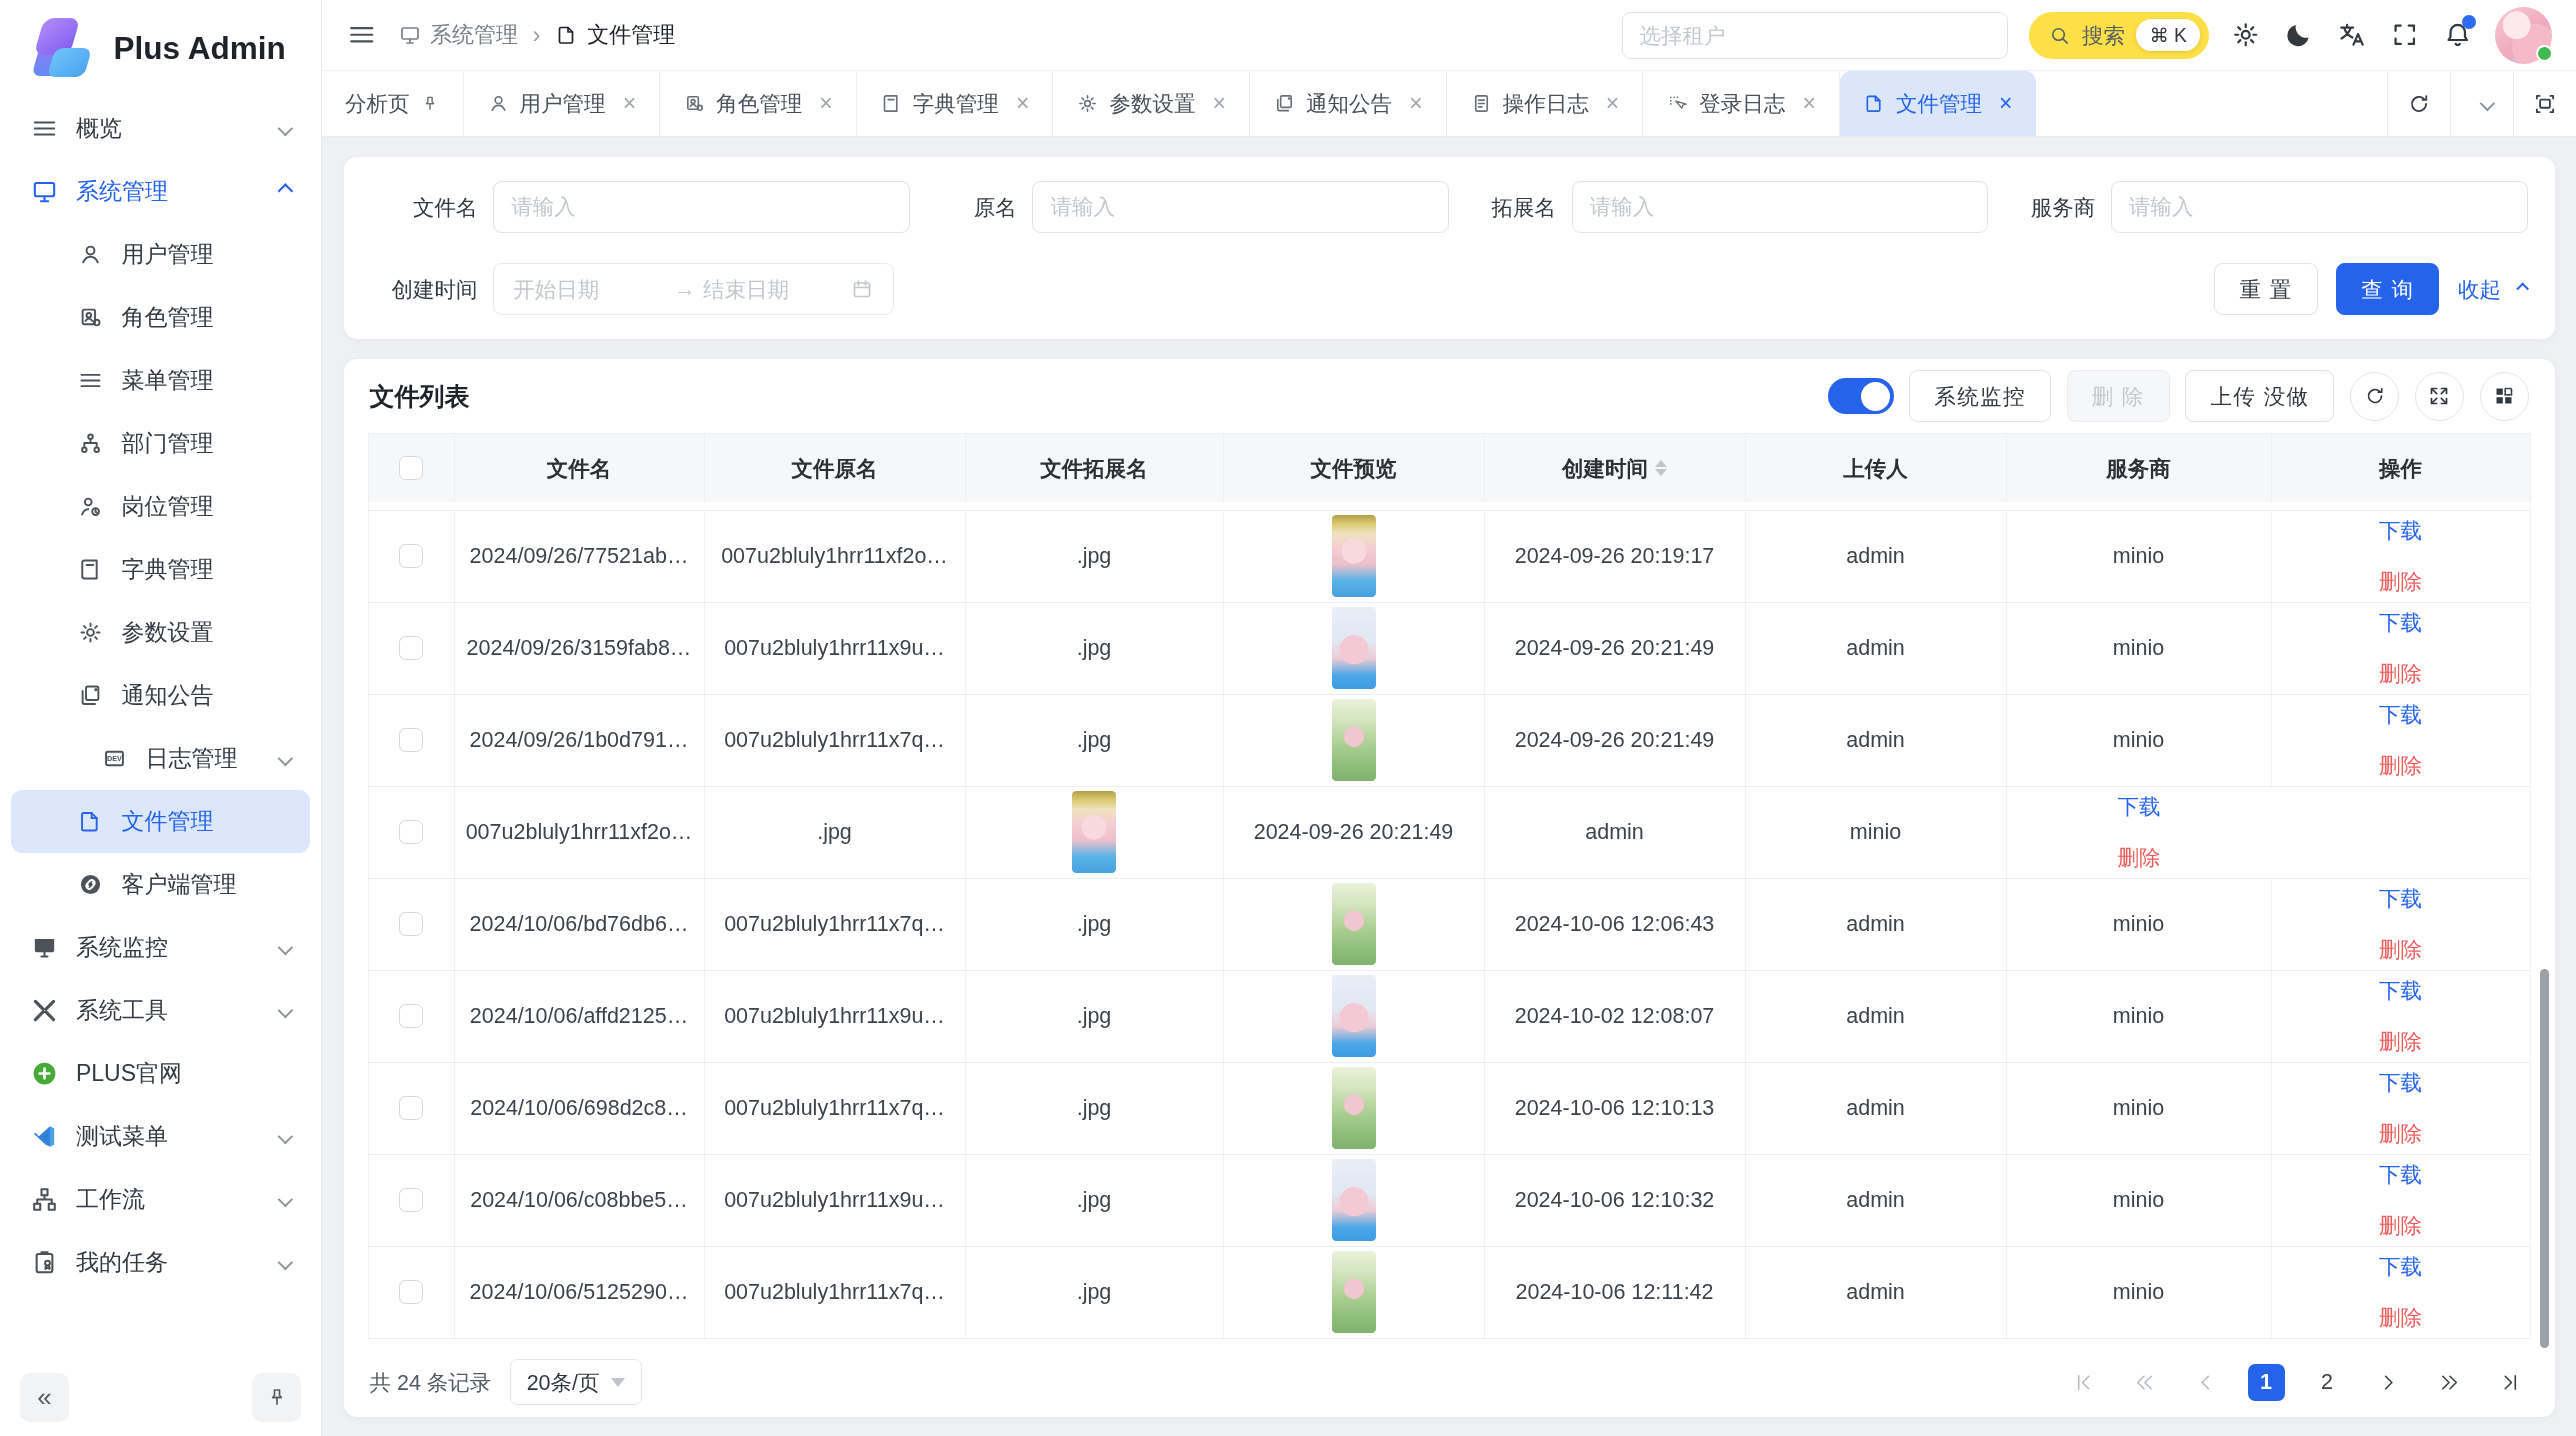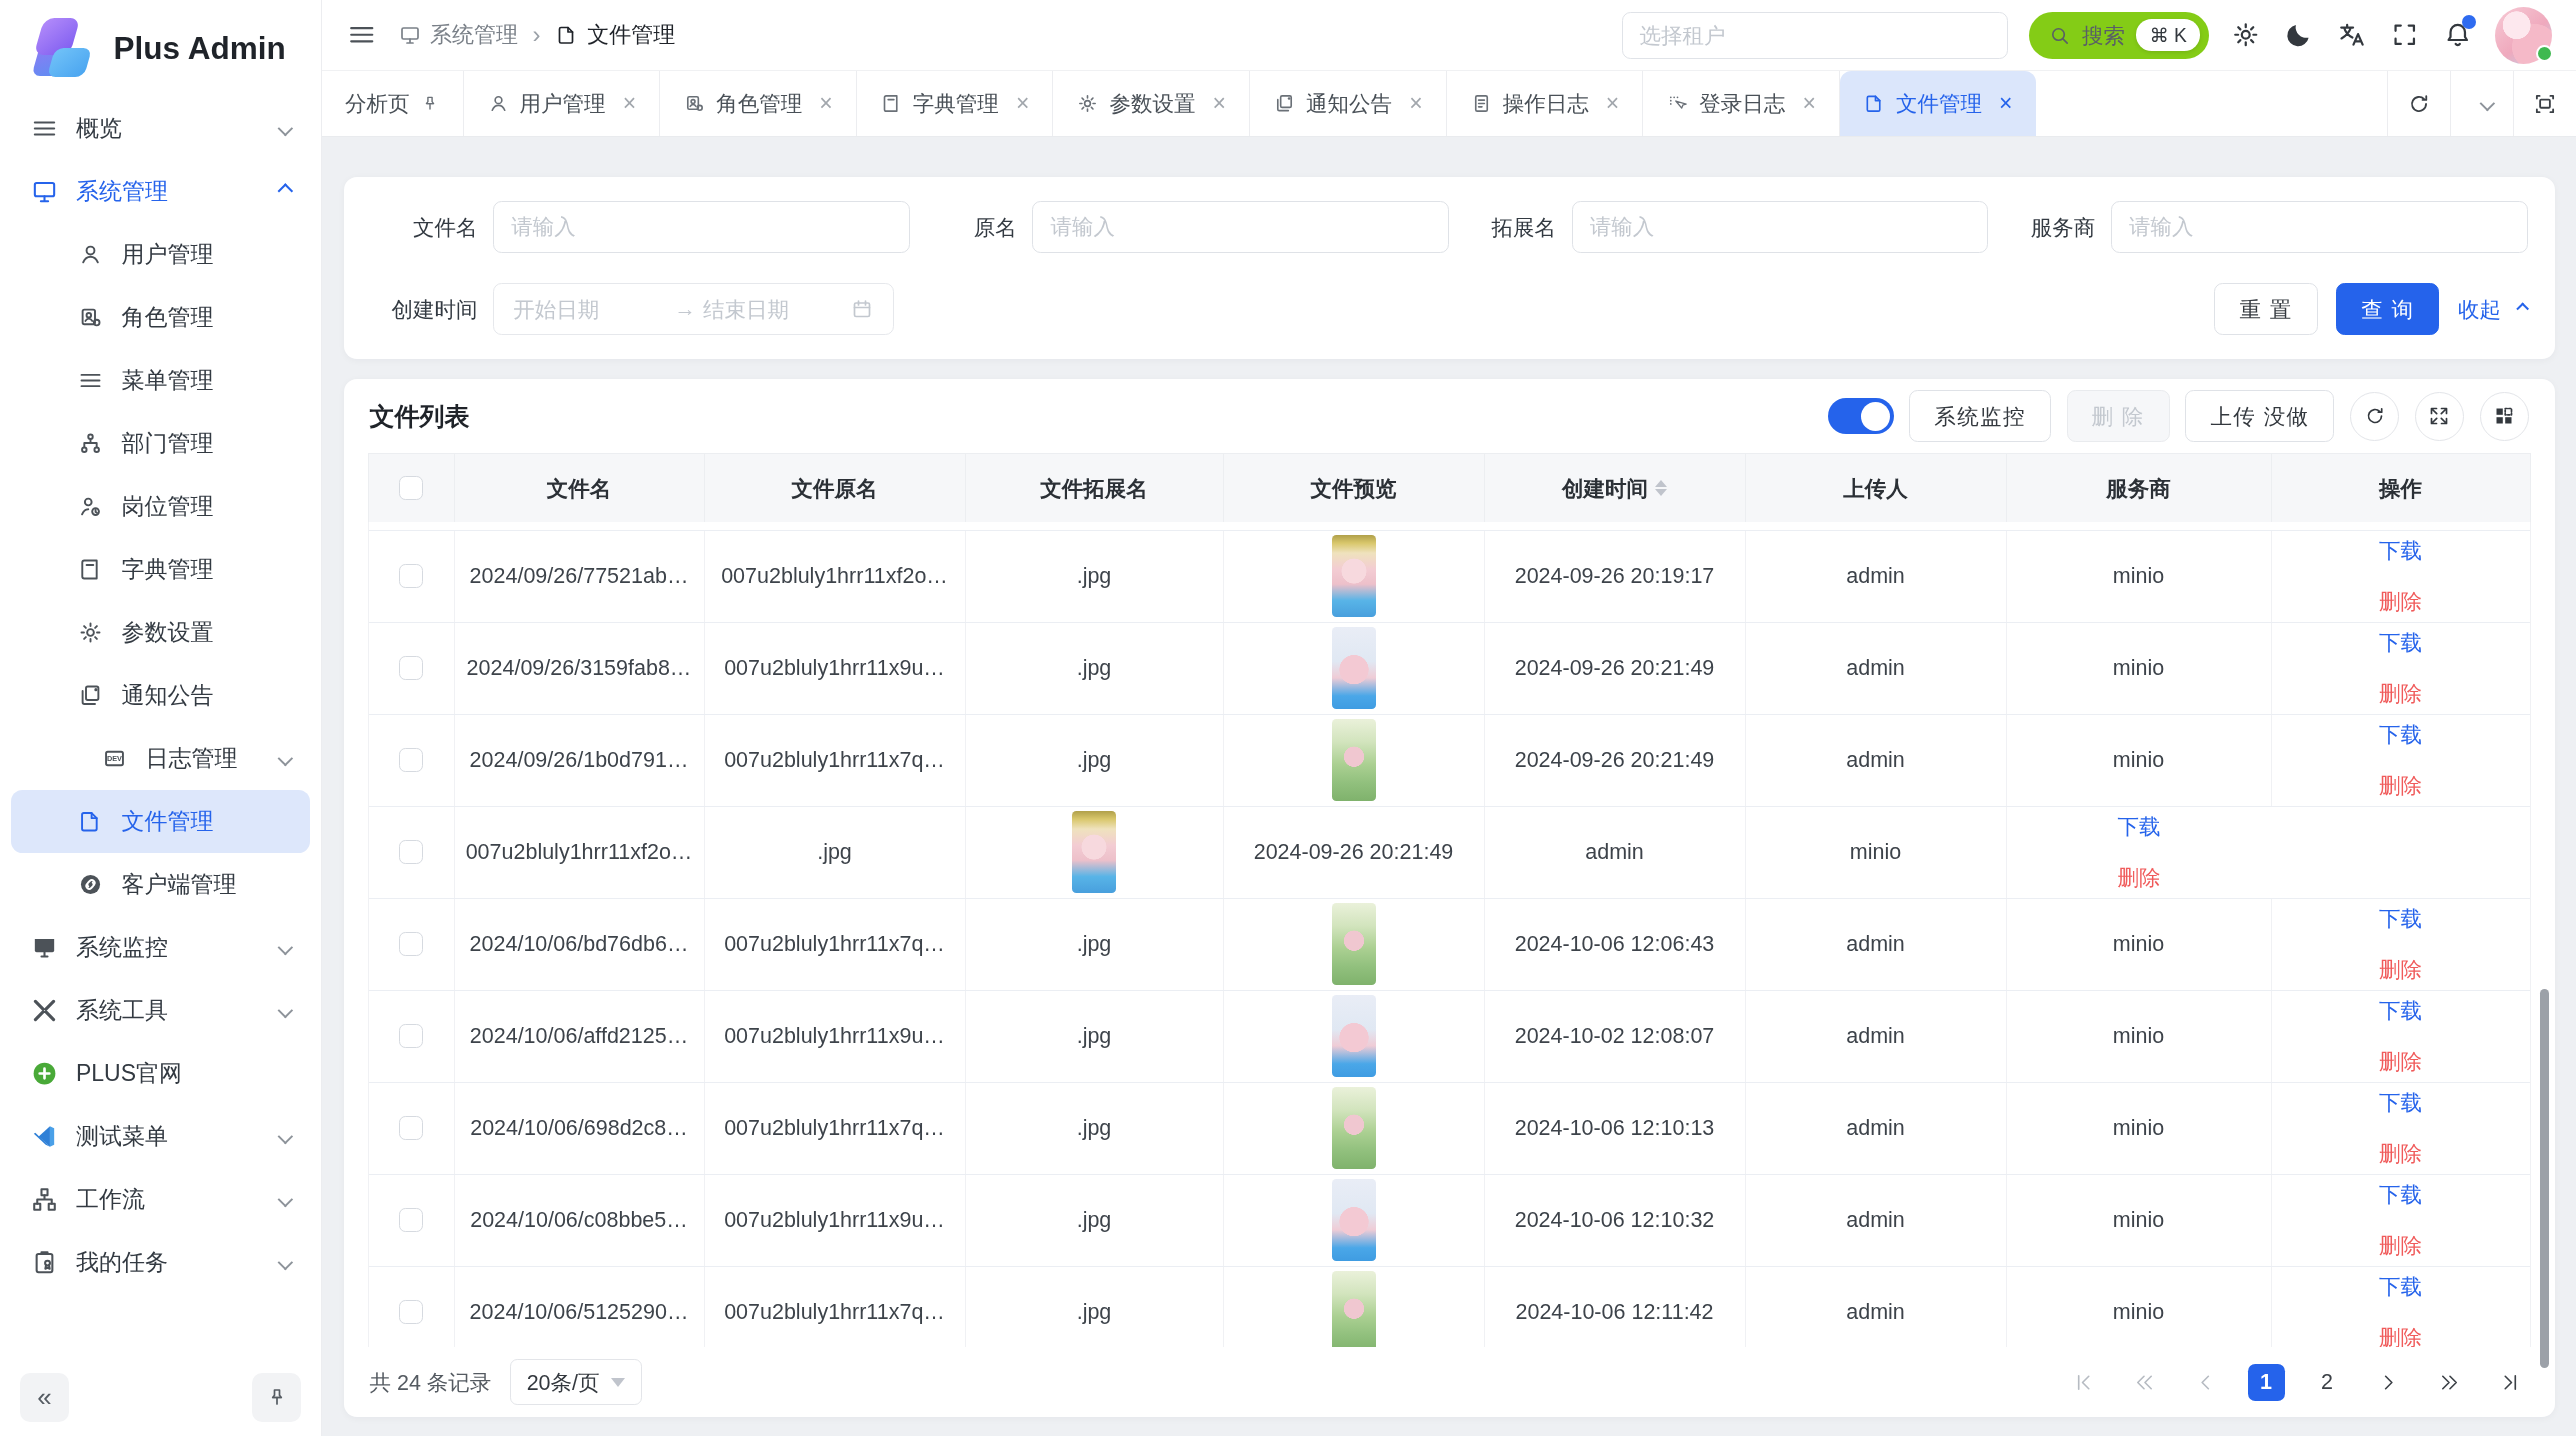--- a/index.html
+++ b/index.html
@@ -30,42 +30,42 @@
   .main{flex:1;display:flex;flex-direction:column;min-width:0;}
   .topbar{height:70px;background:#fff;display:flex;align-items:center;padding:0 24px;gap:20px;}
   .hamb{width:31.5px;height:31.5px;color:#4c5258;cursor:pointer;flex:none;}
   .crumb{display:flex;align-items:center;gap:11.4px;font-size:22px;}
   .crumb .icon{width:24px;height:24px;}
   .crumb-root{color:#7a8088;display:flex;align-items:center;gap:8.6px;cursor:pointer;}
   .crumb-sep{color:#9ba1a8;font-size:24px;margin:0 2.9px;}
   .crumb-cur{color:#1f2329;display:flex;align-items:center;gap:8.6px;}
   .top-right{margin-left:auto;display:flex;align-items:center;gap:21.5px;}
   .tenant{width:386px;height:47px;border:1.4px solid #e0e3e8;border-radius:8.6px;display:flex;align-items:center;padding:0 17px;color:#c3c8cf;background:#fff;}
-  .searchpill{height:47px;background:#84cc16;border-radius:24px;display:flex;align-items:center;gap:11.4px;padding:0 8.6px 0 18.6px;color:#595f66;cursor:pointer;}
+  .searchpill{height:47px;background:#fde047;border-radius:24px;display:flex;align-items:center;gap:11.4px;padding:0 8.6px 0 18.6px;color:#595f66;cursor:pointer;}
   .searchpill .icon{width:23px;height:23px;color:#595f66;}
   .kbd{background:#fff;border-radius:15.7px;padding:4.3px 13px;font-size:19.3px;color:#33383e;box-shadow:0 1.4px 4.3px rgba(0,0,0,.12);}
   .tico{width:31.5px;height:31.5px;color:#33383e;cursor:pointer;position:relative;}
   .tico .icon{width:31.5px;height:31.5px;}
   .bell-dot{position:absolute;top:-4.3px;right:-2.9px;width:14.3px;height:14.3px;border-radius:50%;background:#2e6bf0;}
   .avatar{width:57px;height:57px;border-radius:50%;position:relative;cursor:pointer;flex:none;
     background:radial-gradient(circle at 38% 32%,#fde8ee 0 26%,transparent 27%),radial-gradient(circle at 70% 70%,#f5b9c8 0 40%,transparent 41%),linear-gradient(140deg,#f7cbd6 0%,#efa9bd 55%,#b9d7ef 100%);}
   .avatar .status{position:absolute;right:-1.4px;bottom:1.4px;width:17px;height:17px;border-radius:50%;background:#3fb950;border:2.9px solid #fff;}
   
   .tabbar{height:67px;background:#fff;border-top:1.4px solid #f0f1f3;border-bottom:1.4px solid #e9ebee;display:flex;align-items:stretch;}
   .tabs{display:flex;align-items:stretch;flex:1;min-width:0;overflow:hidden;}
   .tab{display:flex;align-items:center;gap:10px;padding:0 23px;border-right:1.4px solid #ecedf0;color:#495057;font-size:21.5px;cursor:pointer;white-space:nowrap;}
   .tab .icon{width:23px;height:23px;color:#6a7077;}
   .tab .close{color:#a2a7ad;font-size:23px;margin-left:7.2px;}
   .tab.active{background:#dbe6fb;color:#2563eb;border-radius:11.4px 11.4px 0 0;border-right:none;}
   .tab.active .icon,.tab.active .close{color:#2563eb;}
   .tab-ctl{display:flex;align-items:stretch;}
   .tab-ctl .ctl{width:63px;display:flex;align-items:center;justify-content:center;border-left:1.4px solid #ecedf0;color:#3b4046;cursor:pointer;}
   .tab-ctl .icon{width:26px;height:26px;}
   
-  .content{flex:1;display:flex;flex-direction:column;gap:20px;padding:20px 21.5px;min-height:0;margin-top:20px;}
+  .content{flex:1;display:flex;flex-direction:column;gap:20px;padding:20px 21.5px;min-height:0;}
   .card{background:#fff;border-radius:13px;box-shadow:0 1.4px 7.2px rgba(31,35,41,.04);}
   .filter-card{padding:24px 27px;display:flex;flex-direction:column;gap:30px;}
   .f-row{display:flex;align-items:center;}
   .f-row1{gap:0;} .f-row1 .field{flex:1;display:flex;align-items:center;}
   .field .flabel{width:107px;text-align:right;margin-right:15.7px;color:#333a42;flex:none;}
   .field input{flex:1;height:52px;border:1.4px solid #dfe2e7;border-radius:8.6px;padding:0 17px;font-size:21.5px;color:#333a42;outline:none;min-width:0;font-family:inherit;}
   .field input::placeholder{color:#c3c8cf;}
   .daterange{width:401px;height:52px;border:1.4px solid #e6e8ec;border-radius:8.6px;display:flex;align-items:center;padding:0 19px;color:#c3c8cf;gap:7.2px;}
   .daterange .dr-start{flex:1.1;} .daterange .dr-end{flex:1;}
   .daterange .icon{width:24px;height:24px;color:#c3c8cf;flex:none;}

